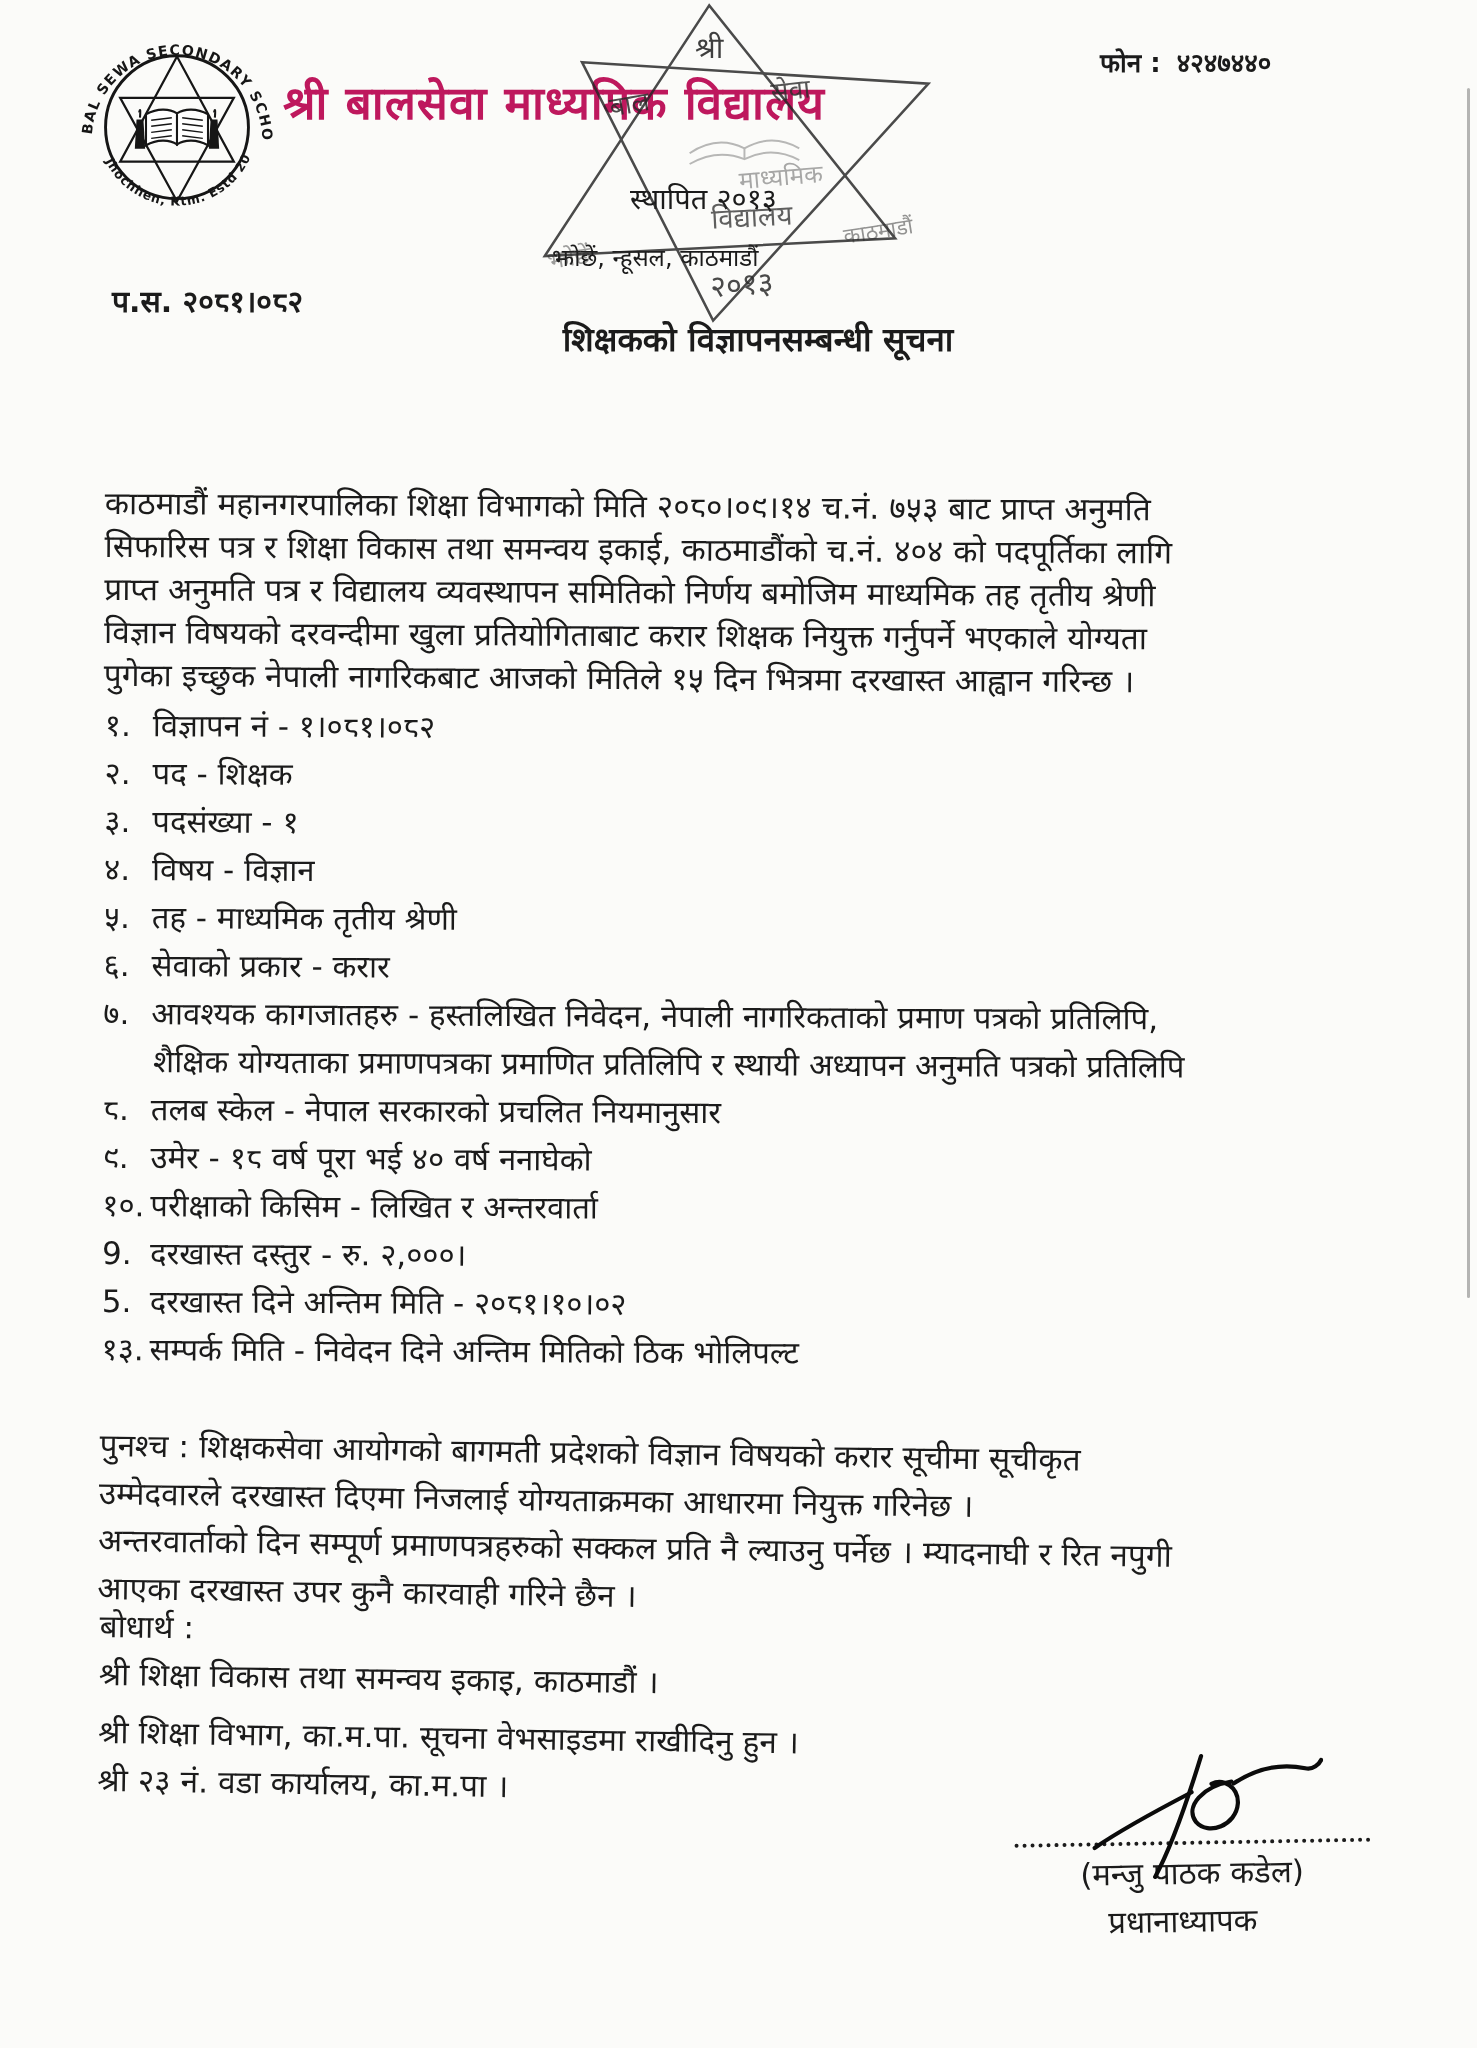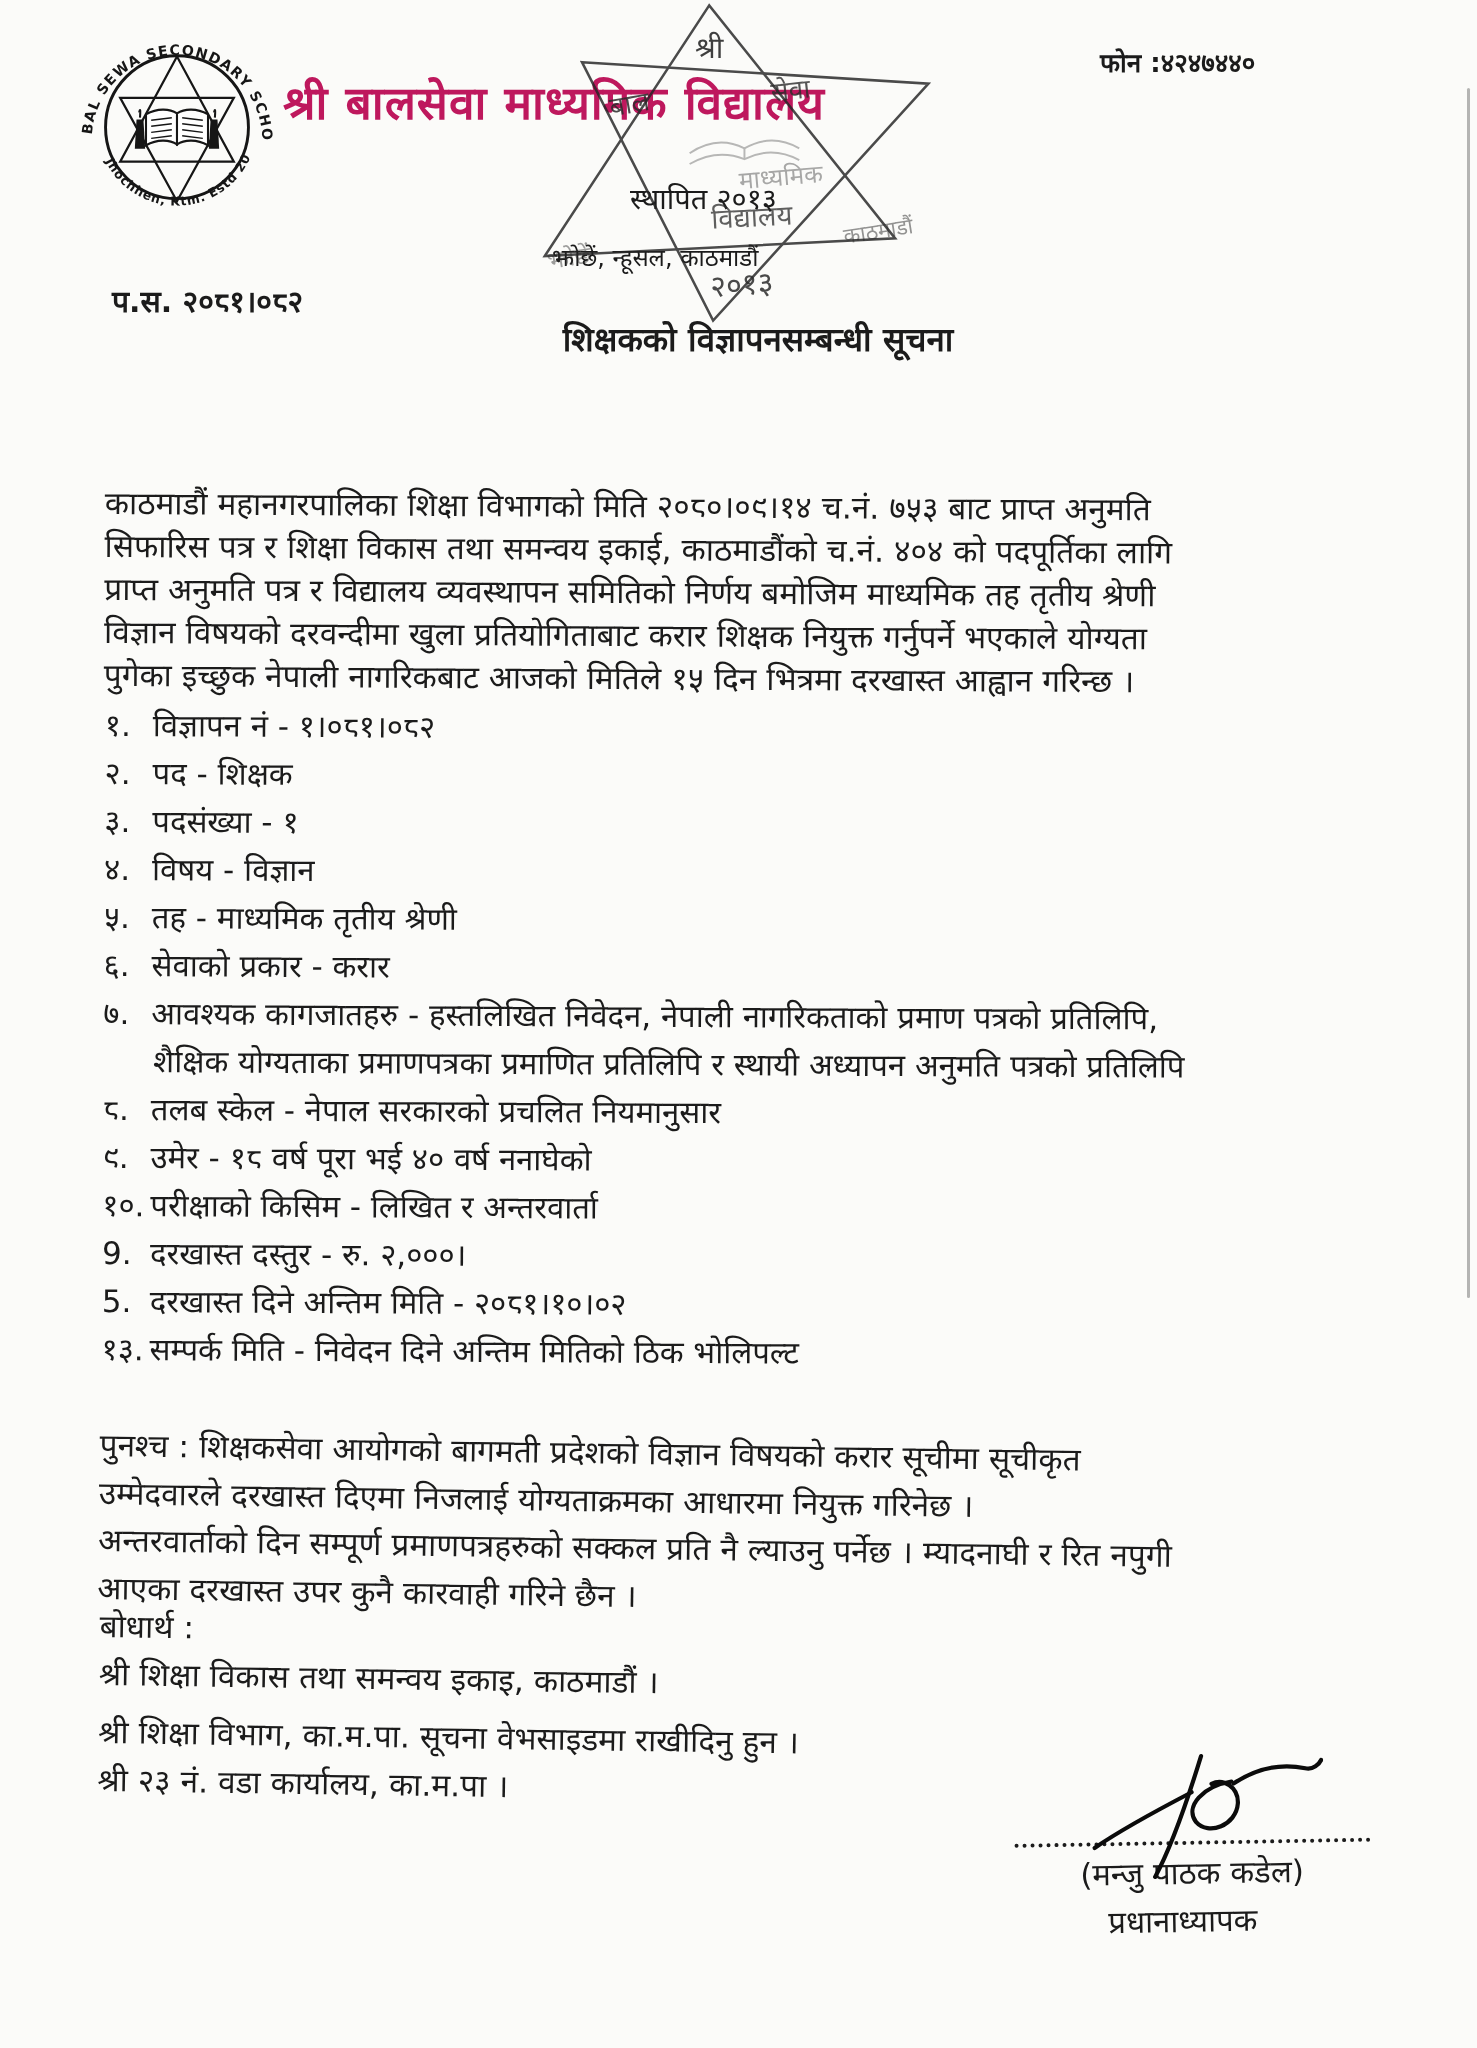--- a/index.html
+++ b/index.html
@@ -21,21 +21,21 @@
     white-space:nowrap; z-index:2;
   }
   .address-line{
     position:absolute; left:552px; top:240px; font-size:24px; font-weight:500;
     white-space:nowrap; z-index:2;
   }
   .phone{
     position:absolute; left:1100px; top:44px; font-size:26px; font-weight:700;
     white-space:nowrap;
   }
-  .phone .num{margin-left:0;}
+  .phone .num{margin-left:16px;}
   .stamp{position:absolute; left:535px; top:-2px; width:460px; height:330px; z-index:4;}
   .ref-no{
     position:absolute; left:112px; top:280px; font-size:30px; font-weight:600;
     white-space:nowrap;
   }
   
   .headings{
     position:absolute; left:0; top:318px; width:1460px; text-align:center;
     font-size:33px; font-weight:600; line-height:44px;padding-left:28px;
   }

